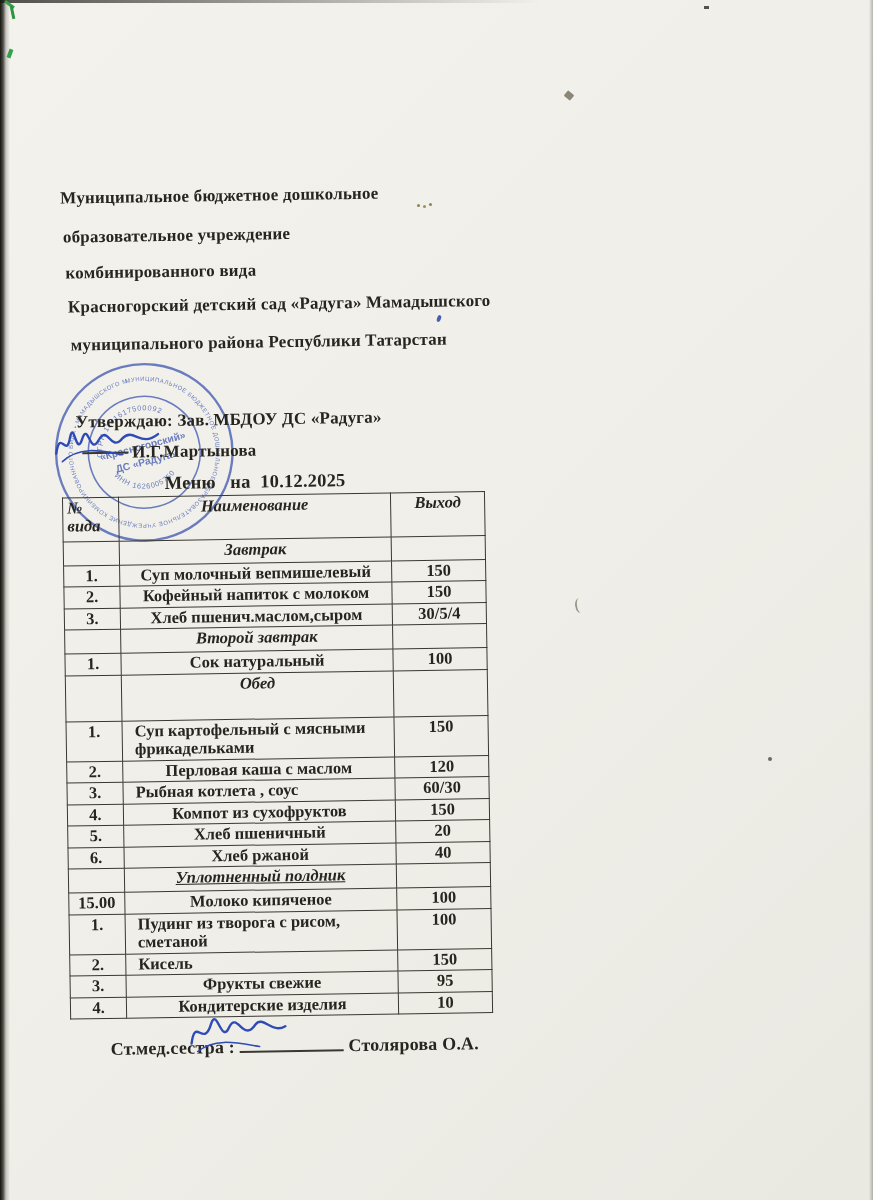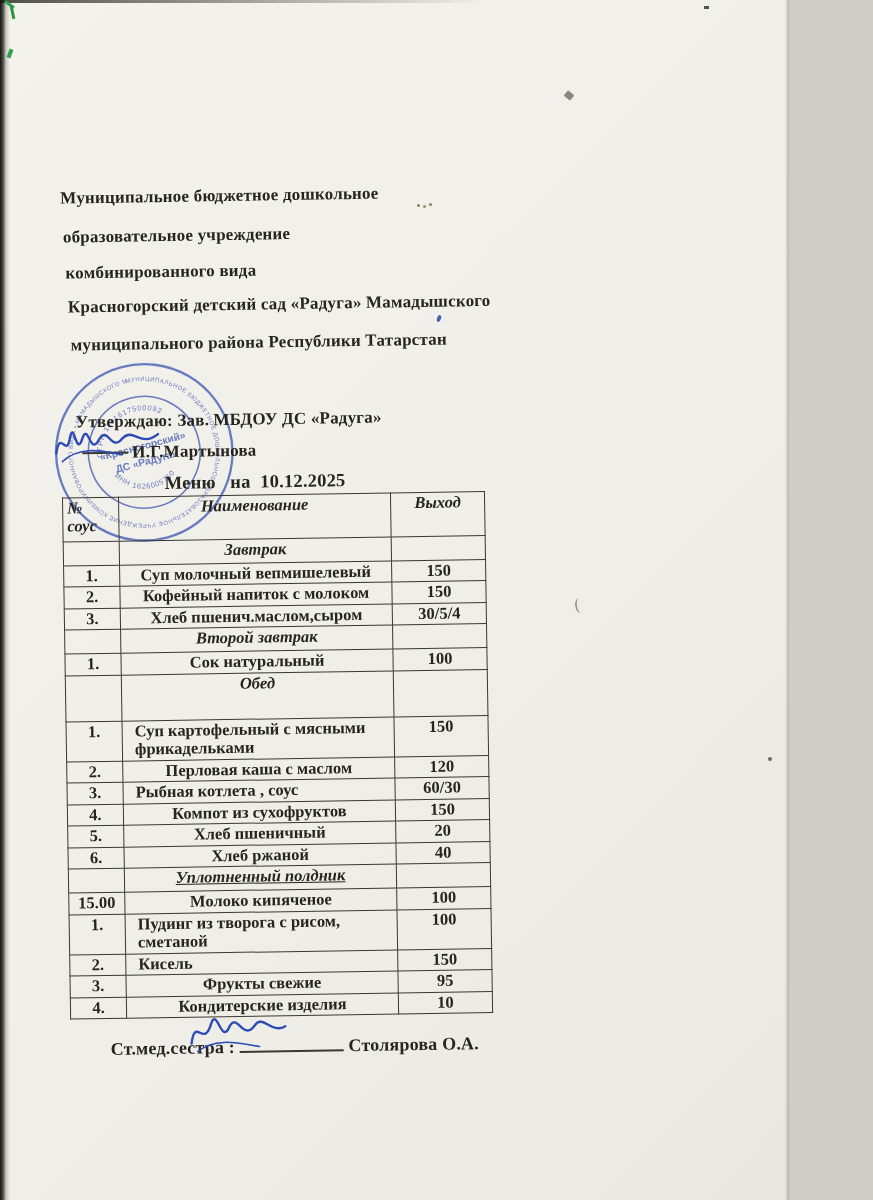--- a/index.html
+++ b/index.html
@@ -1,18 +1,18 @@
 <!DOCTYPE html>
 <html><head>
 <meta charset="utf-8">
 <style>
   * { margin:0; padding:0; box-sizing:border-box; }
   html,body { width:873px; height:1200px; }
   body { background:#cfcdc6; font-family:"Liberation Serif","DejaVu Serif",serif; }
-  .page { position:relative; width:789px; height:1200px; overflow:hidden;
+  .page { position:relative; width:873px; height:1200px; overflow:hidden;
           background:linear-gradient(135deg,#f3f2ec 0%,#efeee8 55%,#e9e8e1 100%); }
 
   
   .edge-left  { position:absolute; left:0; top:0; width:10px; height:100%;
                 background:linear-gradient(90deg,#15140f 0px,#4d4b44 3px,rgba(120,117,108,.35) 6px,transparent 10px); }
   .edge-top   { position:absolute; left:0; top:0; width:62%; height:3px;
                 background:linear-gradient(90deg,rgba(25,24,18,.75),rgba(25,24,18,0)); }
   .edge-right { position:absolute; right:0; top:0; width:4px; height:100%;
                 background:linear-gradient(270deg,rgba(70,68,60,.35),transparent); }
   .green-a { position:absolute; left:4px;  top:3px;  width:11px; height:3px; background:#35a04a; transform:rotate(35deg); }
@@ -117,21 +117,21 @@
     <div class="txt approval">Утверждаю: Зав. МБДОУ ДС «Радуга»</div>
     <div class="txt approver">
       <span class="sig-line"></span><span>И.Г.Мартынова</span>
     </div>
 
     <div class="txt menu-title">Меню   на  10.12.2025</div>
 
     <table class="menu">
       <tbody>
         <tr class="hdr">
-          <td class="c-num th-num">№ соус</td>
+          <td class="c-num th-num">№ вида</td>
           <td class="c-name">Наименование</td>
           <td class="c-out">Выход</td>
         </tr>
       <tr style="height: 24px;">
             <td class="c-num"></td>
             <td class="c-name sec">Завтрак</td>
             <td class="c-out"></td>
           </tr>
           <tr style="height: 20px;">
             <td class="c-num">1.</td>

